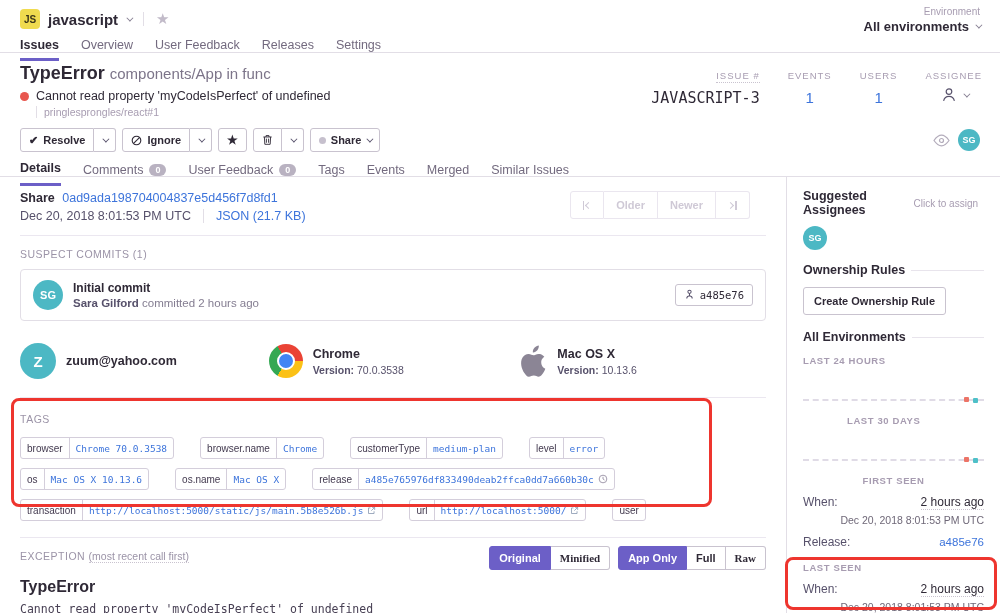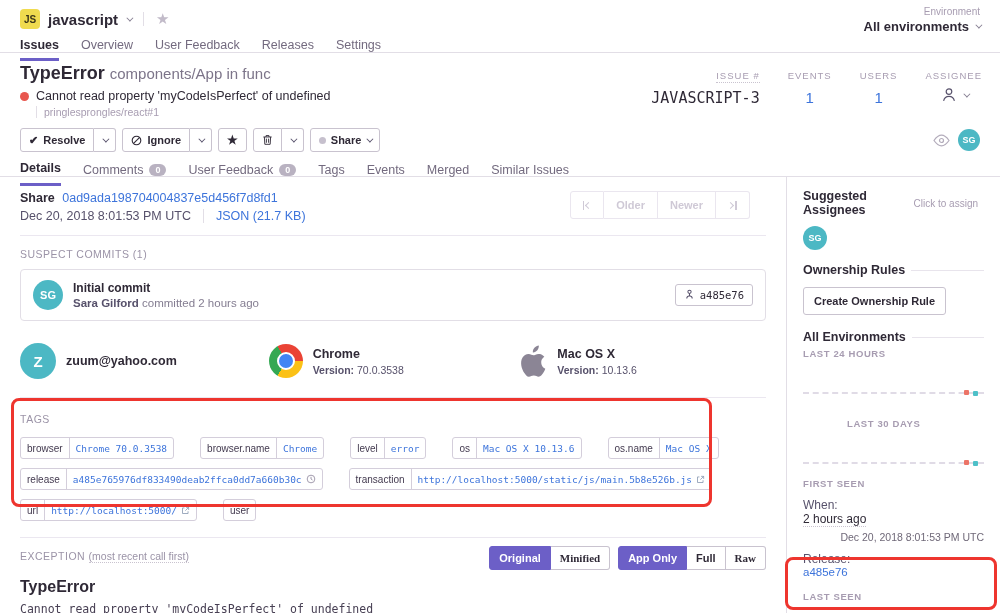--- a/index.html
+++ b/index.html
@@ -121,21 +121,21 @@
   
   .sb-h { display:flex; align-items:center; gap:6px; font-size:12.5px; font-weight:bold; color:#2f2936; }
   .sb-line { flex:1; height:1px; background:#e8e4ec; }
   .sb-hint { font-size:10px; color:#a79cb1; font-weight:normal; white-space:nowrap; }
   .own-btn { margin-top:10px; font-size:11px; font-weight:bold; color:#2f2936; background:#fff;
              border:1px solid #c9c3cf; border-radius:3px; padding:7px 10px; display:inline-block; }
   .sb-sub { font-size:9.5px; letter-spacing:0.6px; color:#a79cb1; font-weight:bold; }
   .spark { height:32px; border-bottom:2px dashed #e0dbe6; position:relative; margin-top:3px; }
   .dotr { position:absolute; right:15px; bottom:-3px; width:5px; height:5px; background:#ec7467; border-radius:1px; }
   .dott { position:absolute; right:6px; bottom:-4px; width:5px; height:5px; background:#4ec0c8; border-radius:1px; }
-  .kv { display:flex; justify-content:space-between; align-items:baseline; margin-top:9px; font-size:12px; color:#57516b;flex-direction:column; }
+  .kv { display:flex; justify-content:space-between; align-items:baseline; margin-top:9px; font-size:12px; color:#57516b; }
   .kv .val { color:#2f2936; border-bottom:1px dotted #c9c3cf; }
   .kv .val-blue { color:#3d74db; font-size:11.5px; }
   .date-line { text-align:right; font-size:10.5px; color:#6f6878; margin-top:4px; }
 
   
   .anno { position:absolute; border:3px solid #ee352e; border-radius:8px; pointer-events:none; z-index:10; }
   #anno-tags { left:11px; top:398px; width:701px; height:109px; }
   #anno-linked { left:785px; top:557px; width:212px; height:53px; }
 
   svg { display:block; }
@@ -358,20 +358,26 @@
                 <span>Chrome 70.0.3538</span>
               </span>
             </span>
           <span class="tag">
               <span class="tag-key">browser.name</span>
               <span class="tag-val">
                 <span>Chrome</span>
               </span>
             </span>
           <span class="tag">
+              <span class="tag-key">customerType</span>
+              <span class="tag-val">
+                <span>medium-plan</span>
+              </span>
+            </span>
+          <span class="tag">
               <span class="tag-key">level</span>
               <span class="tag-val">
                 <span>error</span>
               </span>
             </span>
           <span class="tag">
               <span class="tag-key">os</span>
               <span class="tag-val">
                 <span>Mac OS X 10.13.6</span>
               </span>
@@ -454,32 +460,32 @@
       <div class="sb-h" style="margin-top:13px;">
         <span>Ownership Rules</span>
         <span class="sb-line"></span>
       </div>
       <span class="own-btn">Create Ownership Rule</span>
 
       <div class="sb-h" style="margin-top:15px;">
         <span>All Environments</span>
         <span class="sb-line"></span>
       </div>
-      <div class="sb-sub" style="margin-top:4px;">LAST 24 HOURS</div>
+      <div class="sb-sub" style="margin-top:11px;">LAST 24 HOURS</div>
       <div class="spark">
           <span class="dotr"></span>
           <span class="dott"></span>
         </div>
-      <div class="sb-sub" style="margin-top:24px;padding-left:44px;">LAST 30 DAYS</div>
+      <div class="sb-sub" style="margin-top:14px;padding-left:44px;">LAST 30 DAYS</div>
       <div class="spark">
           <span class="dotr"></span>
           <span class="dott"></span>
         </div>
 
-      <div class="sb-sub" style="margin-top:14px;">FIRST SEEN</div>
+      <div class="sb-sub" style="margin-top:14px;text-align:center;">FIRST SEEN</div>
       <div class="kv">
           <span>When:</span>
           <span class="val">2 hours ago</span>
         </div>
       <div class="date-line">Dec 20, 2018 8:01:53 PM UTC</div>
       <div class="kv">
           <span>Release:</span>
           <span class="val-blue">a485e76</span>
         </div>
 

